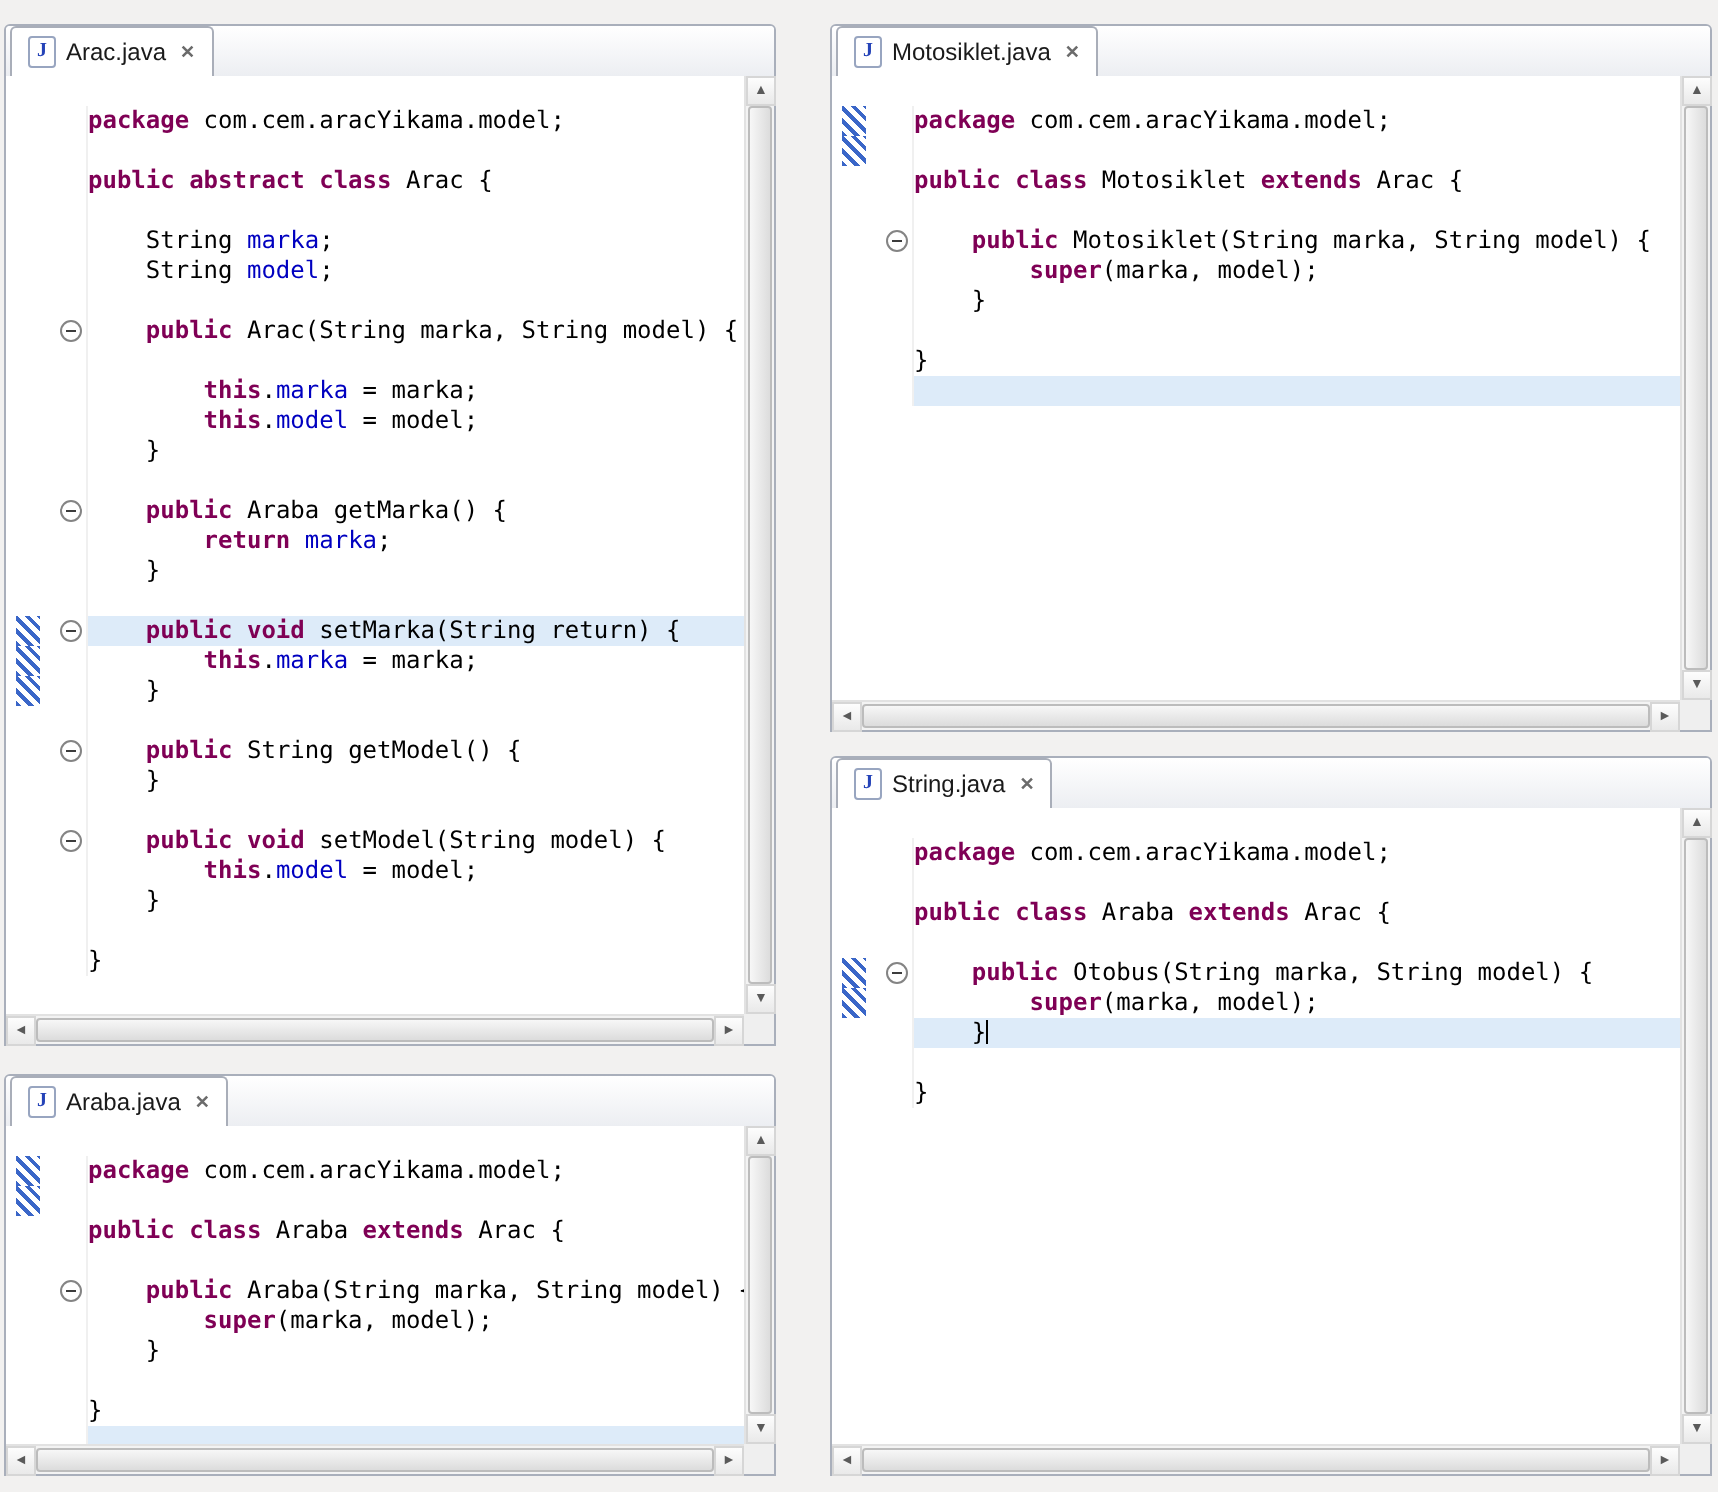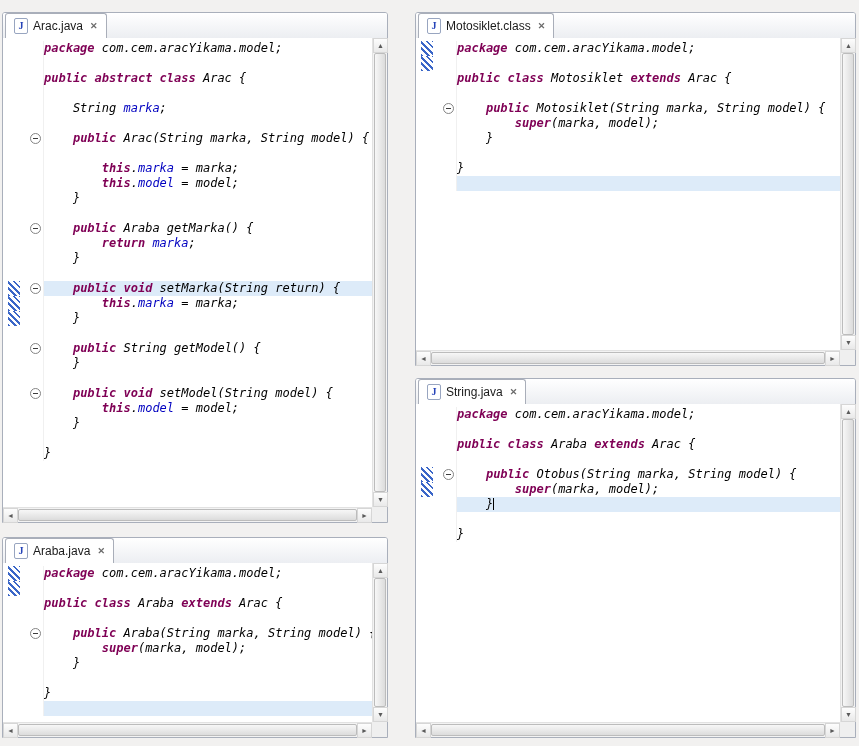--- a/index.html
+++ b/index.html
@@ -13,21 +13,21 @@
   .tab{height:24px;margin-bottom:-1px;display:flex;align-items:center;gap:5px;padding:0 8px;
        background:#fff;border:1px solid #a9aeb9;border-bottom:1px solid #fff;border-radius:3px 3px 0 0;
        font-size:12px;color:#1a1a1a;cursor:default;}
   .jicon{display:inline-block;width:12px;height:14px;background:#fff;border:1px solid #98a5c0;border-radius:2px;
          font-family:"Liberation Serif",serif;font-weight:bold;font-size:10px;line-height:13px;color:#2543b8;text-align:center;}
   .tab-close{font-size:9px;font-weight:bold;color:#6b6b6b;margin-left:2px;cursor:pointer;}
 
   
   .editor{position:absolute;left:0;right:0;top:25px;bottom:0;background:#fff;}
   .code-scroll{position:absolute;left:0;top:0;right:15px;bottom:15px;overflow:hidden;background:#fff;}
-  .lines{padding-top:3px;font-style:italic;}
+  .lines{padding-top:15px;}
   .row{display:flex;height:15px;}
   .ann{width:24px;position:relative;flex:0 0 24px;}
   .hatch{position:absolute;left:5px;top:0;bottom:0;width:12px;
          background:repeating-linear-gradient(45deg,var(--ind) 0px,var(--ind) 2px,#ffffff 2px,#ffffff 4.5px);}
   .foldcol{width:16px;flex:0 0 16px;display:flex;align-items:center;justify-content:center;border-right:1px solid #f0f0f0;}
   .foldicon{display:inline-block;width:9px;height:9px;border:1px solid #848484;border-radius:50%;background:#fff;position:relative;box-sizing:content-box;}
   .foldicon::after{content:"";position:absolute;left:2px;right:2px;top:4px;height:1px;background:#3c3c3c;}
   .code{flex:1;white-space:pre;font-family:"DejaVu Sans Mono",monospace;font-size:12px;line-height:15px;color:#000;}
   .code.hl{background:var(--hl);}
   .tk{color:var(--kw);font-weight:bold;}
@@ -91,20 +91,25 @@
               <div class="code"></div>
             </div>
             <div class="row">
               <div class="ann"></div>
               <div class="foldcol"></div>
               <div class="code"><span class="td">    String </span><span class="tf">marka</span><span class="td">;</span></div>
             </div>
             <div class="row">
               <div class="ann"></div>
               <div class="foldcol"></div>
+              <div class="code"><span class="td">    String </span><span class="tf">model</span><span class="td">;</span></div>
+            </div>
+            <div class="row">
+              <div class="ann"></div>
+              <div class="foldcol"></div>
               <div class="code"></div>
             </div>
             <div class="row">
               <div class="ann"></div>
               <div class="foldcol">
                 <span class="foldicon"></span>
               </div>
               <div class="code"><span class="td">    </span><span class="tk">public</span><span class="td"> Arac(String marka, String model) {</span></div>
             </div>
             <div class="row">
@@ -238,21 +243,21 @@
         <div class="sbtn right">►</div>
       </div>
       <div class="corner"></div>
     </div>
   </div>
 
   <div class="pane pane-moto">
     <div class="tabbar">
       <div class="tab">
         <span class="jicon">J</span>
-        <span class="tab-label">Motosiklet.class</span>
+        <span class="tab-label">Motosiklet.java</span>
         <span class="tab-close">✕</span>
       </div>
     </div>
     <div class="editor">
       <div class="code-scroll">
           <div class="lines">
             <div class="row">
               <div class="ann">
                 <div class="hatch"></div>
               </div>

